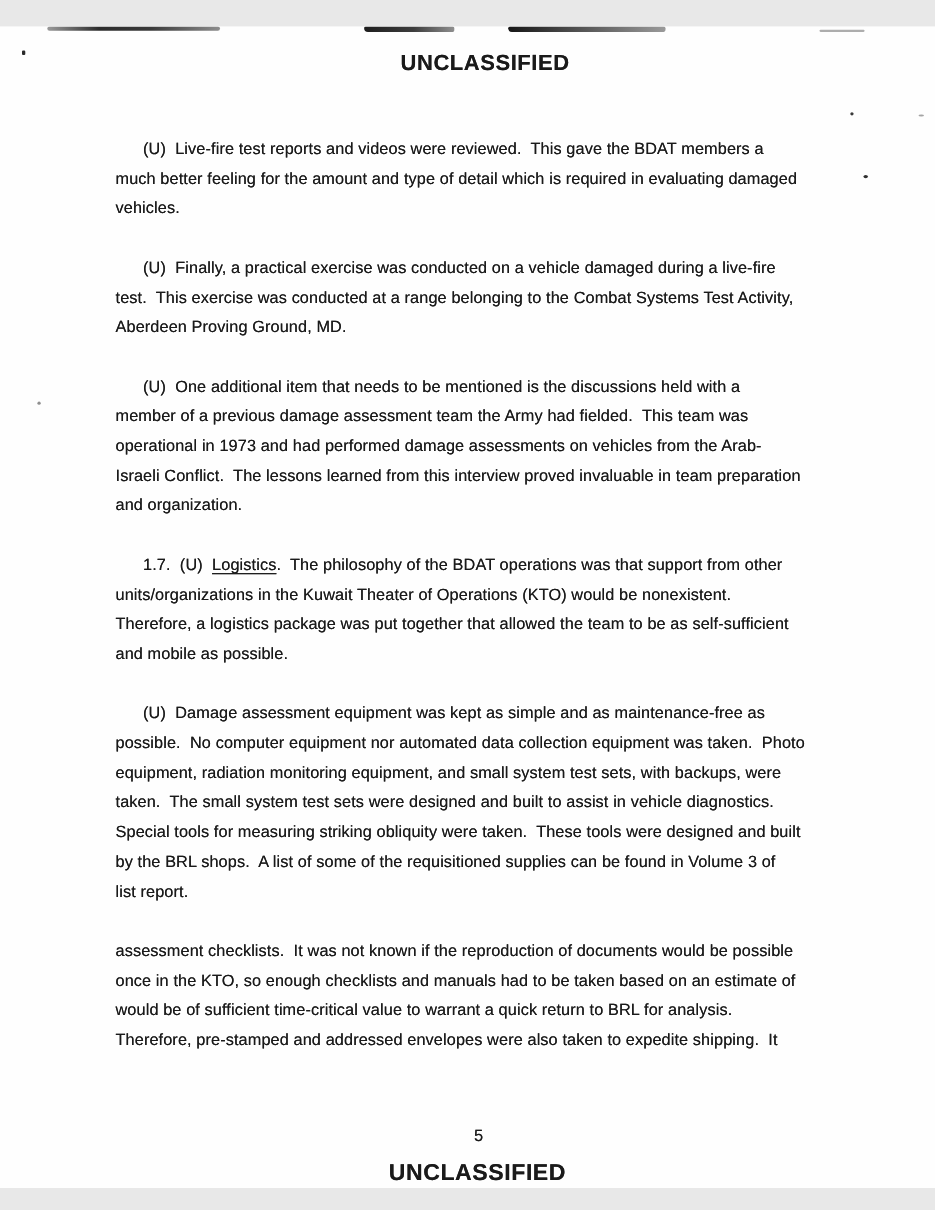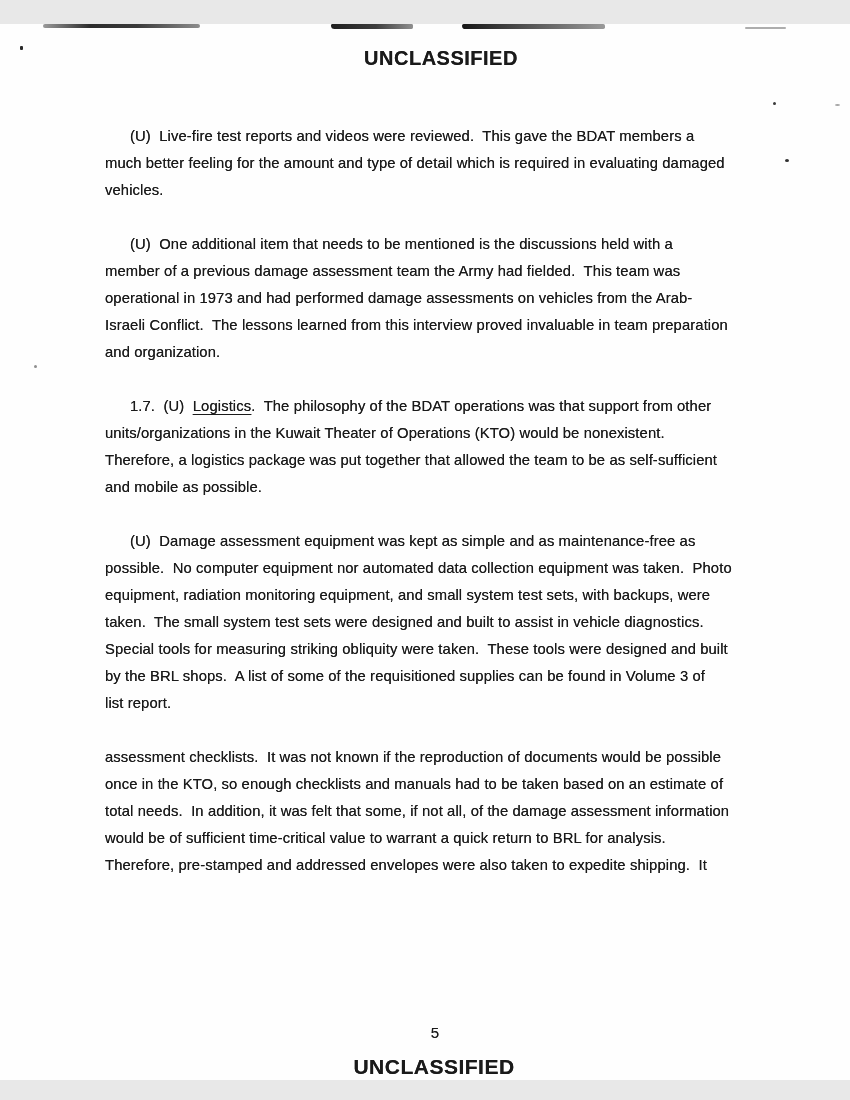--- a/index.html
+++ b/index.html
@@ -90,20 +90,25 @@
 
   <div class="banner top">UNCLASSIFIED</div>
 
   <div class="doc-body">
       <div class="para">
         <div class="line indent">(U)  Live-fire test reports and videos were reviewed.  This gave the BDAT members a</div>
         <div class="line">much better feeling for the amount and type of detail which is required in evaluating damaged</div>
         <div class="line">vehicles.</div>
       </div>
       <div class="para">
+        <div class="line indent">(U)  Finally, a practical exercise was conducted on a vehicle damaged during a live-fire</div>
+        <div class="line">test.  This exercise was conducted at a range belonging to the Combat Systems Test Activity,</div>
+        <div class="line">Aberdeen Proving Ground, MD.</div>
+      </div>
+      <div class="para">
         <div class="line indent">(U)  One additional item that needs to be mentioned is the discussions held with a</div>
         <div class="line">member of a previous damage assessment team the Army had fielded.  This team was</div>
         <div class="line">operational in 1973 and had performed damage assessments on vehicles from the Arab-</div>
         <div class="line">Israeli Conflict.  The lessons learned from this interview proved invaluable in team preparation</div>
         <div class="line">and organization.</div>
       </div>
       <div class="para">
         <div class="line indent"><span>1.7.  (U)  </span><span class="u">Logistics</span><span>.  The philosophy of the BDAT operations was that support from other</span></div>
         <div class="line">units/organizations in the Kuwait Theater of Operations (KTO) would be nonexistent.</div>
         <div class="line">Therefore, a logistics package was put together that allowed the team to be as self-sufficient</div>
@@ -114,21 +119,20 @@
         <div class="line">possible.  No computer equipment nor automated data collection equipment was taken.  Photo</div>
         <div class="line">equipment, radiation monitoring equipment, and small system test sets, with backups, were</div>
         <div class="line">taken.  The small system test sets were designed and built to assist in vehicle diagnostics.</div>
         <div class="line">Special tools for measuring striking obliquity were taken.  These tools were designed and built</div>
         <div class="line">by the BRL shops.  A list of some of the requisitioned supplies can be found in Volume 3 of</div>
         <div class="line">list report.</div>
       </div>
       <div class="para">
         <div class="line">assessment checklists.  It was not known if the reproduction of documents would be possible</div>
         <div class="line">once in the KTO, so enough checklists and manuals had to be taken based on an estimate of</div>
-        <div class="line">total needs.  In addition, it was felt that some, if not all, of the damage assessment information</div>
         <div class="line">would be of sufficient time-critical value to warrant a quick return to BRL for analysis.</div>
         <div class="line">Therefore, pre-stamped and addressed envelopes were also taken to expedite shipping.  It</div>
       </div>
     </div>
 
   <div class="page-number">5</div>
   <div class="banner bottom">UNCLASSIFIED</div>
 
 </div>
 

